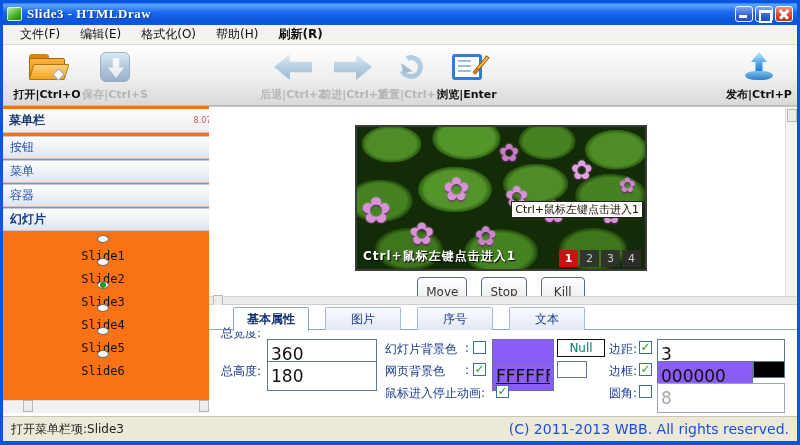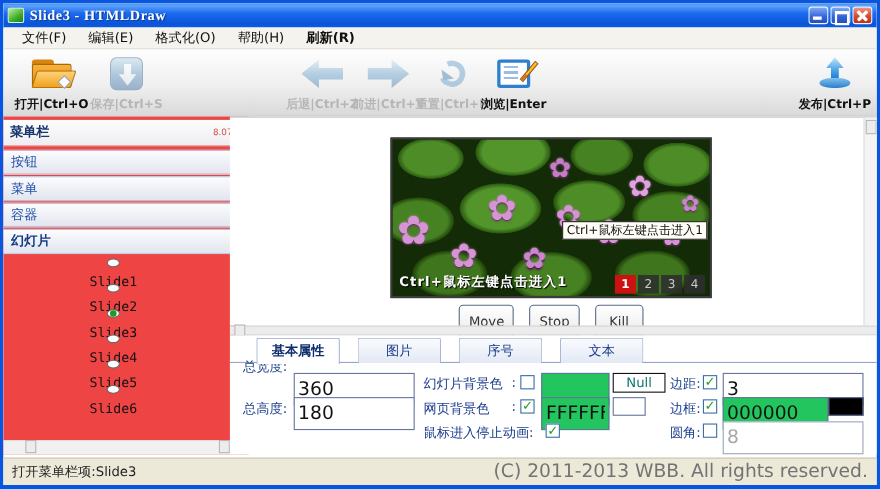--- a/index.html
+++ b/index.html
@@ -80,21 +80,21 @@
     background:linear-gradient(180deg,#f2c21a 70%,#d86a10 70%); transform:rotate(40deg); border:1px solid #a8560a; }
 
   .icon-publish { position:relative; width:30px; height:30px; }
   .icon-publish .up { position:absolute; left:7px; top:0; width:16px; height:19px;
     background:linear-gradient(180deg,#c3e6fa,#58abe8 55%,#1f7fd4);
     clip-path:polygon(50% 0,100% 52%,72% 52%,72% 100%,28% 100%,28% 52%,0 52%); }
   .icon-publish .base { position:absolute; left:1px; bottom:2px; width:28px; height:9px;
     background:linear-gradient(180deg,#7fc0ee,#2a7fcc); border-radius:50%/60%; }
 
   
-  #sidebar { position:absolute; left:0; top:103px; width:223px; bottom:28px; background:#ef4444;
+  #sidebar { position:absolute; left:0; top:103px; width:223px; bottom:28px; background:#f97316;
     border-right:1px solid #c8c8c8; }
   #sidebar-header { position:absolute; left:0; top:3px; right:0; height:24px;
     background:linear-gradient(180deg,#fdfdfd,#efedf0); border-bottom:1px solid #e3b9b9;
     display:flex; align-items:center; padding:0 6px; }
   #sidebar-title { font-weight:bold; font-size:12px; color:#17356e; }
   #sidebar-badge { margin-left:auto; font-size:8px; color:#d05050; }
   .side-section { position:absolute; left:0; right:0; height:23px;
     background:linear-gradient(180deg,#fcfcfd,#e2e5ef); border:1px solid #c2cade; border-left:none; border-right:none;
     display:flex; align-items:center; padding:3px 7px; cursor:pointer; }
   .side-section .sec-label { font-size:12px; color:#1f4faa; }
@@ -163,35 +163,35 @@
     padding-left:24px; display:flex; gap:16px; }
   .tab { width:76px; height:23px; display:flex; align-items:center; justify-content:center;
     font-size:12px; color:#1a3c8c; background:linear-gradient(180deg,#fafbfd,#e2e8f4);
     border:1px solid #a9b8d6; border-bottom:none; border-radius:2px 2px 0 0; cursor:pointer; }
   .tab[data-active="true"] { background:#fff; font-weight:bold; color:#102f70; border-color:#93a6ca;
     height:24px; z-index:2; }
 
   .f-label { position:absolute; font-size:12px; color:#1a3c8c; white-space:nowrap; }
   .field { position:absolute; height:30px; border:1px solid #64749c; background:#fff; font-size:17px;
     color:#111; padding:0 3px; font-family:"DejaVu Sans","Liberation Sans",sans-serif; }
-  .field.pink { background:#22c55e; }
+  .field.pink { background:#8b5cf6;text-decoration:underline; }
   .field.dim { color:#a8a8a8; border-color:#9aa4bc; }
   .cb { position:absolute; width:13px; height:13px; background:#fff; border:1px solid #3a6ea5;
     display:flex; align-items:center; justify-content:center; cursor:pointer; }
   .cb .check { font-size:12px; font-weight:bold; color:#21a121; line-height:1; margin-top:-2px; }
   .cb[data-checked="false"] .check { visibility:hidden; }
   .null-btn { position:absolute; height:18px; width:48px; background:#fff; border:1px solid #111;
     font-size:12px; color:#0f766e; display:flex; align-items:center; justify-content:center; cursor:pointer; }
   .swatch { position:absolute; height:17px; border:1px solid #64749c; cursor:pointer; }
 
   
   #statusbar { position:absolute; left:0; right:0; bottom:0; height:25px; background:#ece9d8;
     border-top:1px solid #c9c5b2; display:flex; align-items:center; padding:0 8px; }
   #status-left { font-size:12px; color:#222; }
-  #status-right { margin-left:auto; font-size:17px; color:#737373; }
+  #status-right { margin-left:auto; font-size:14px; color:#1d4ed8; }
 </style>
 </head>
 <body>
 
 <div id="window">
 
   <div id="titlebar">
     <div class="app-icon"></div>
     <span id="title-text">Slide3 - HTMLDraw</span>
     <div class="win-btns">

